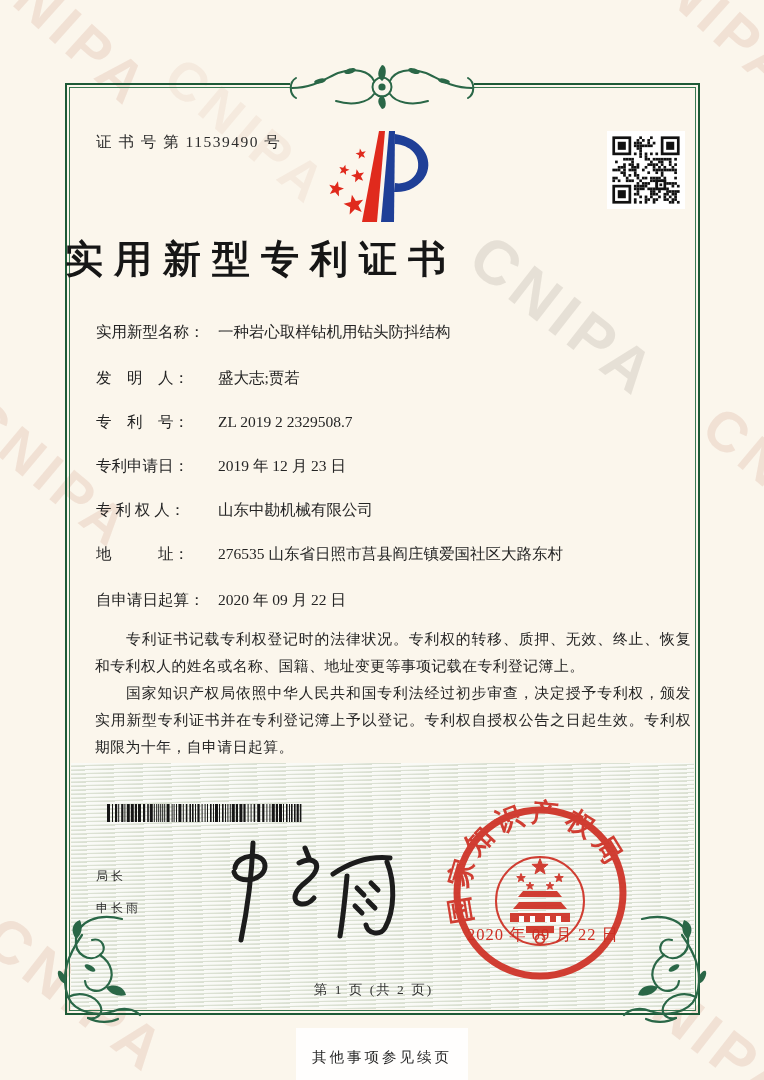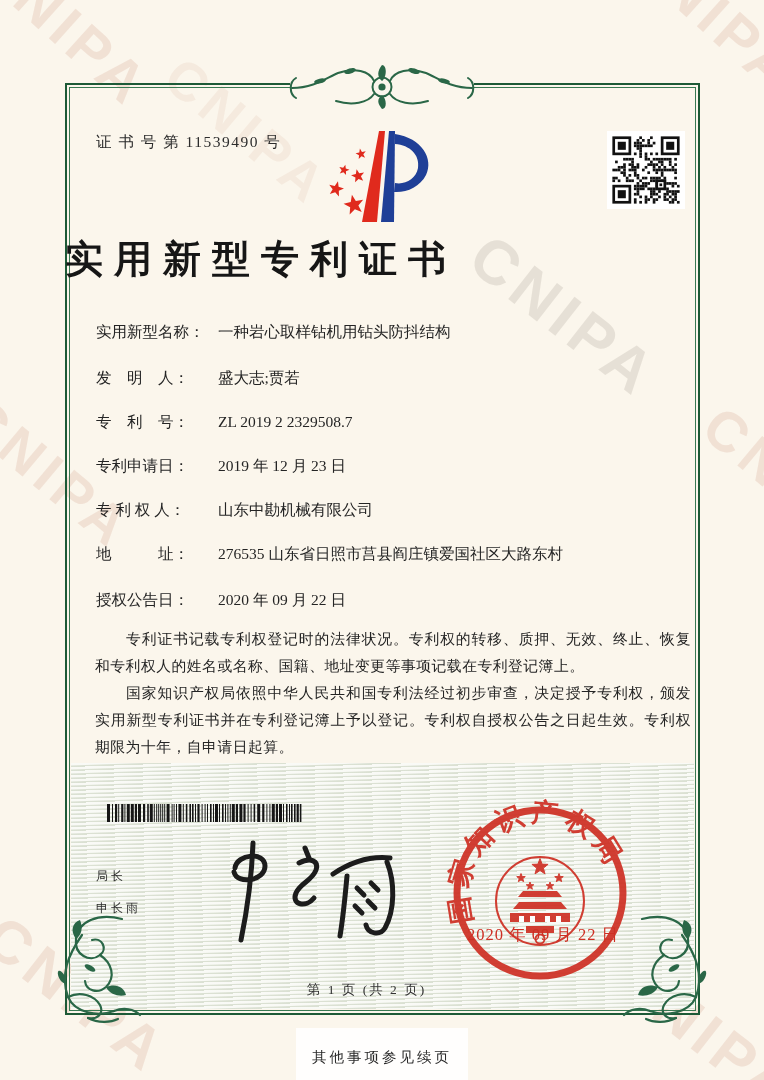--- a/index.html
+++ b/index.html
@@ -63,21 +63,21 @@
   .barcode{position:absolute;left:107px;top:804px;width:198px;height:18px;z-index:3;}
   .signer{position:absolute;left:96px;z-index:3;font-size:12px;letter-spacing:3px;color:#2a2a2a;}
   .signer-title{top:868px;}
   .signer-name{top:900px;}
   .signature{position:absolute;left:205px;top:838px;width:205px;height:108px;z-index:3;}
   .seal{position:absolute;left:445px;top:798px;width:190px;height:190px;z-index:4;}
   .seal-date{
     position:absolute;left:448px;top:924px;width:190px;text-align:center;z-index:5;
     color:#ce2f23;font-size:16.5px;letter-spacing:1px;white-space:nowrap;
   }
-  .page-num{position:absolute;left:51px;top:981px;width:631px;text-align:center;font-size:13.5px;letter-spacing:2px;color:#333;z-index:3;}
+  .page-num{position:absolute;left:58px;top:981px;width:631px;text-align:center;font-size:13.5px;letter-spacing:2px;color:#333;z-index:3;}
   .note{position:absolute;left:0;top:1028px;width:764px;text-align:center;z-index:2;}
   .note span{
     display:inline-block;background:rgba(255,255,255,0.9);padding:20px 16px;
     font-size:14.5px;letter-spacing:3px;color:#2a2a2a;
   }
   
   .ornament-top{position:absolute;left:272px;top:57px;width:220px;height:56px;z-index:2;}
   .flourish{position:absolute;width:104px;height:112px;z-index:3;}
   .flourish-left{left:40px;top:913px;}
   .flourish-right{left:620px;top:913px;transform:scaleX(-1);}
@@ -393,21 +393,21 @@
   <div class="frow f3">
     <span class="lbl">专利申请日：</span><span class="val">2019 年 12 月 23 日</span>
   </div>
   <div class="frow f4">
     <span class="lbl">专 利 权 人：</span><span class="val">山东中勘机械有限公司</span>
   </div>
   <div class="frow f5">
     <span class="lbl">地　　　址：</span><span class="val">276535  山东省日照市莒县阎庄镇爱国社区大路东村</span>
   </div>
   <div class="frow grant">
-    <span class="lbl">授权公告日：</span><span class="val">2020 年 09 月 22 日</span>
+    <span class="lbl">自申请日起算：</span><span class="val">2020 年 09 月 22 日</span>
   </div>
 
   <div class="paras">
     <p>专利证书记载专利权登记时的法律状况。专利权的转移、质押、无效、终止、恢复和专利权人的姓名或名称、国籍、地址变更等事项记载在专利登记簿上。</p>
     <p>国家知识产权局依照中华人民共和国专利法经过初步审查，决定授予专利权，颁发实用新型专利证书并在专利登记簿上予以登记。专利权自授权公告之日起生效。专利权期限为十年，自申请日起算。</p>
   </div>
 
   <svg class="barcode" id="barcode" viewBox="0 0 198 18" preserveAspectRatio="none">
       <rect x="0" y="0" width="3" height="18" fill="#161616"></rect>
       <rect x="5" y="0" width="1" height="18" fill="#161616"></rect>

